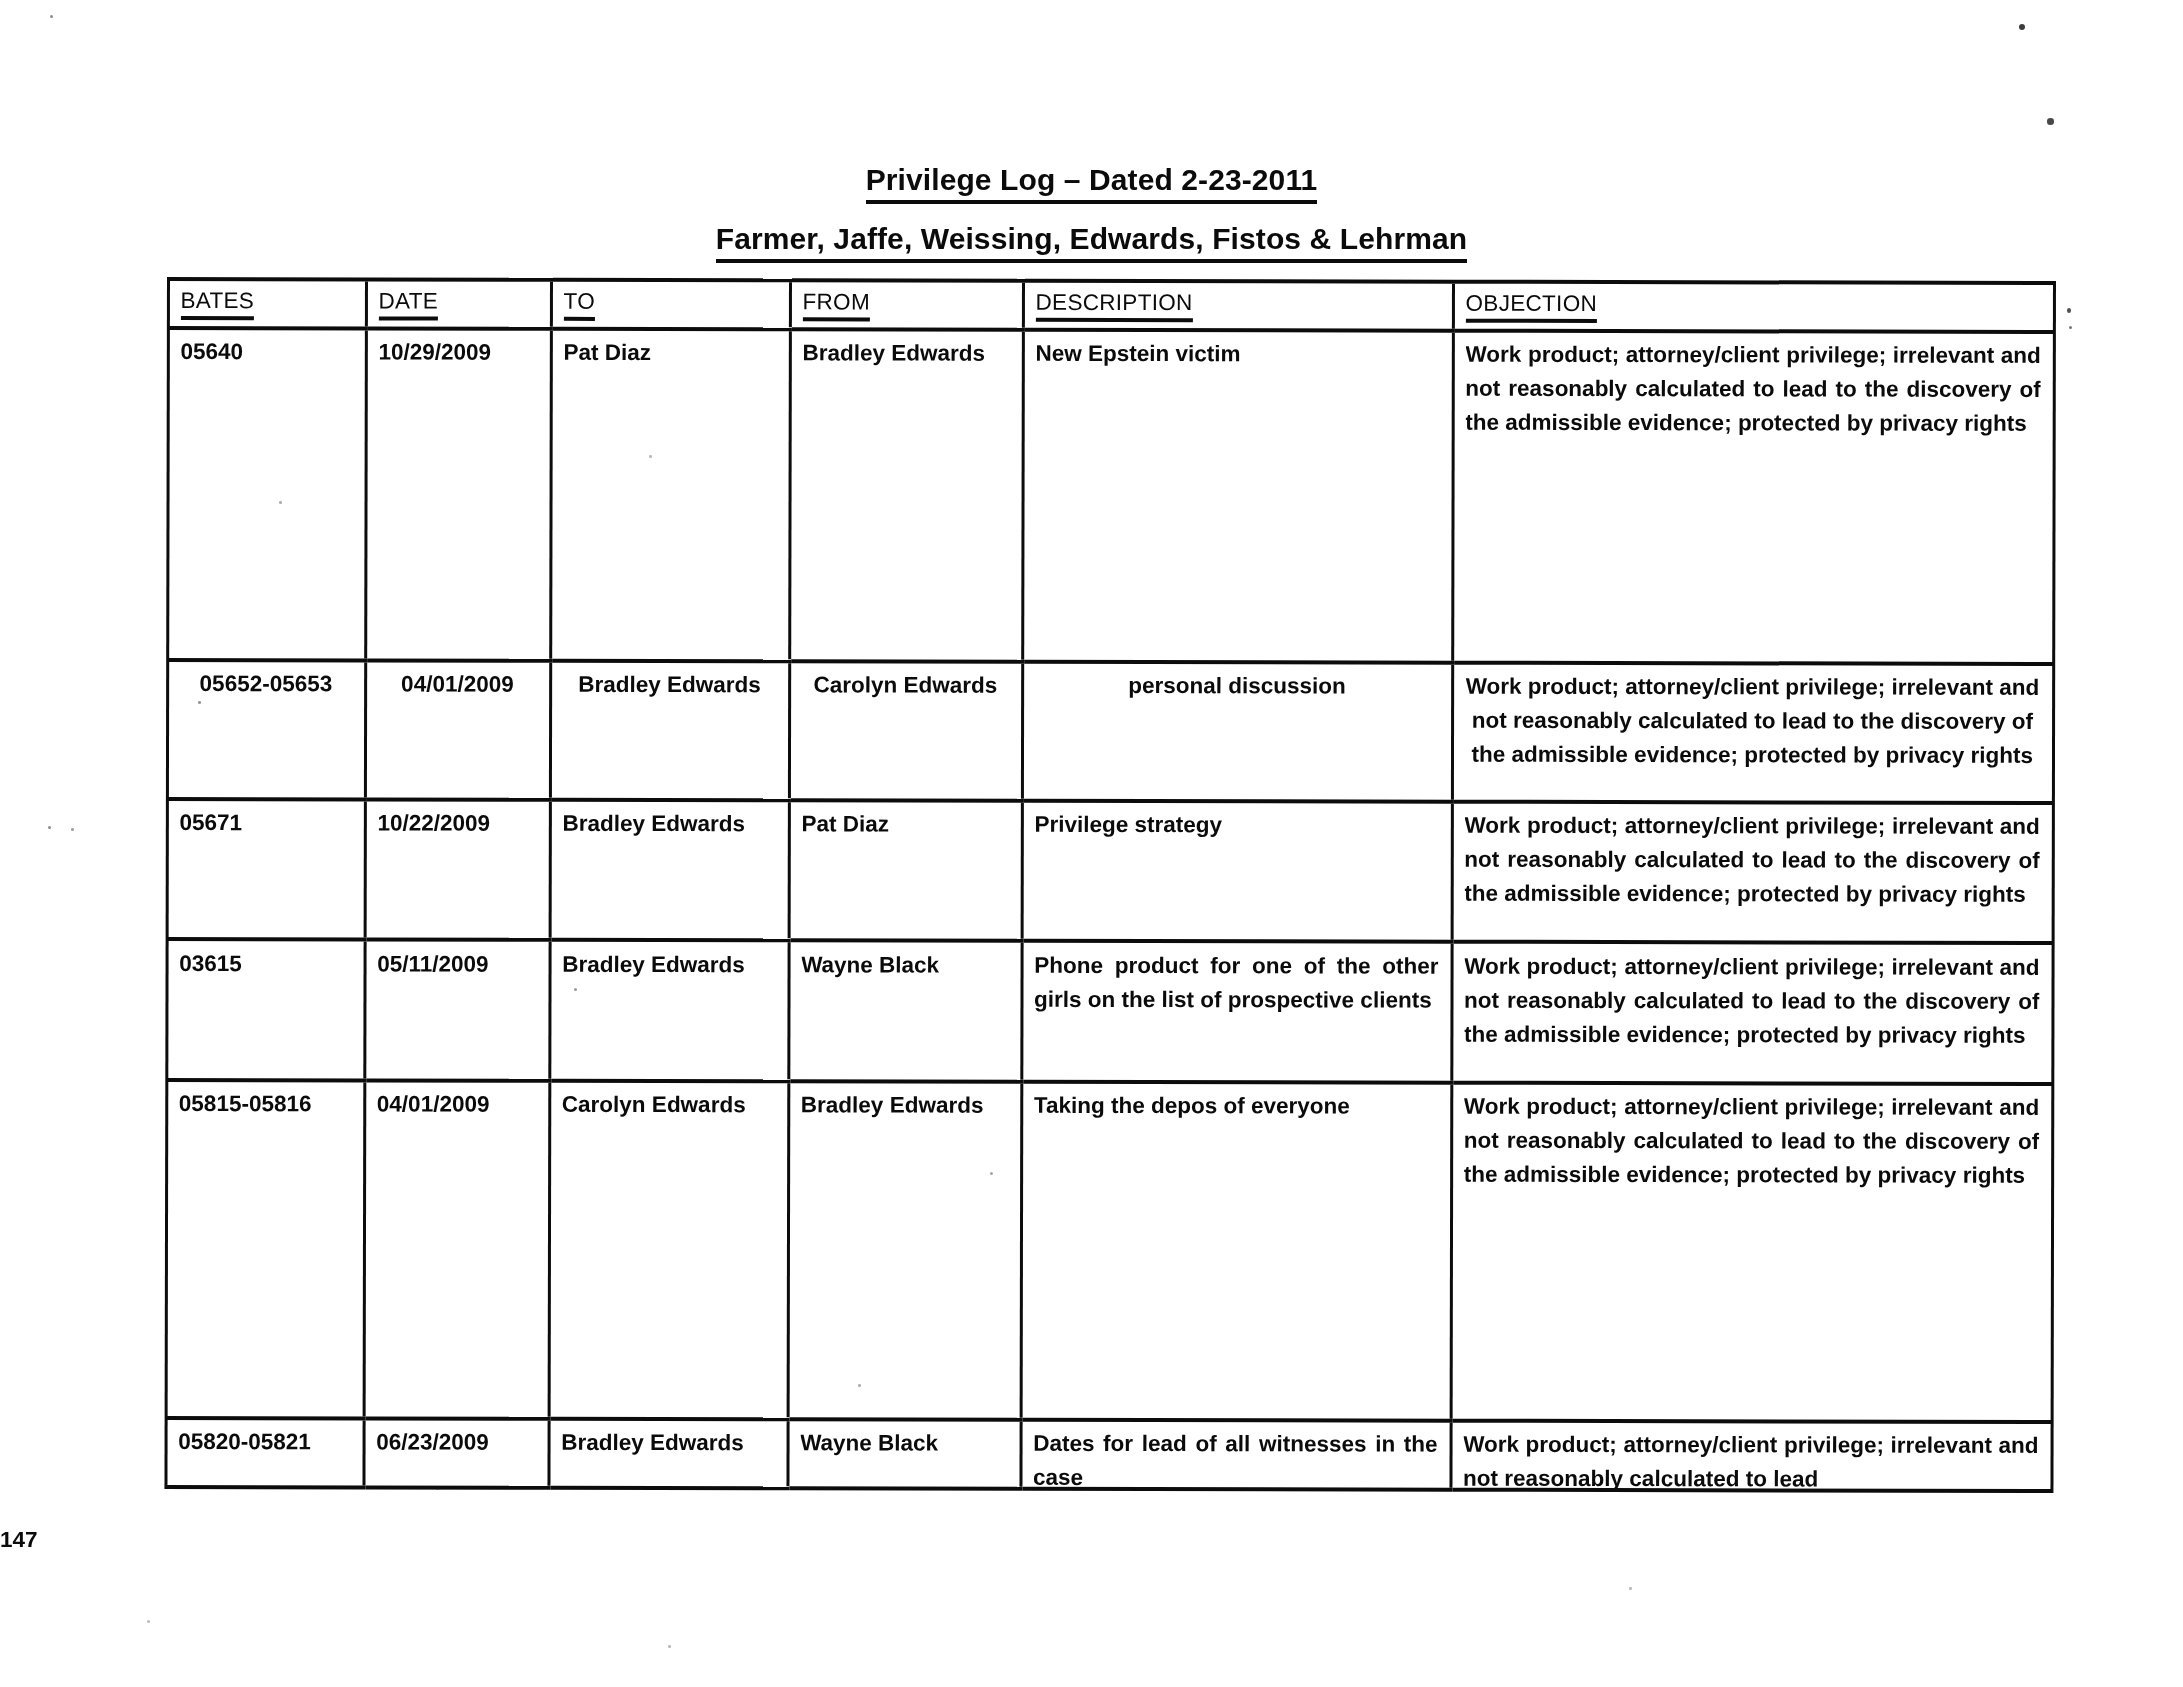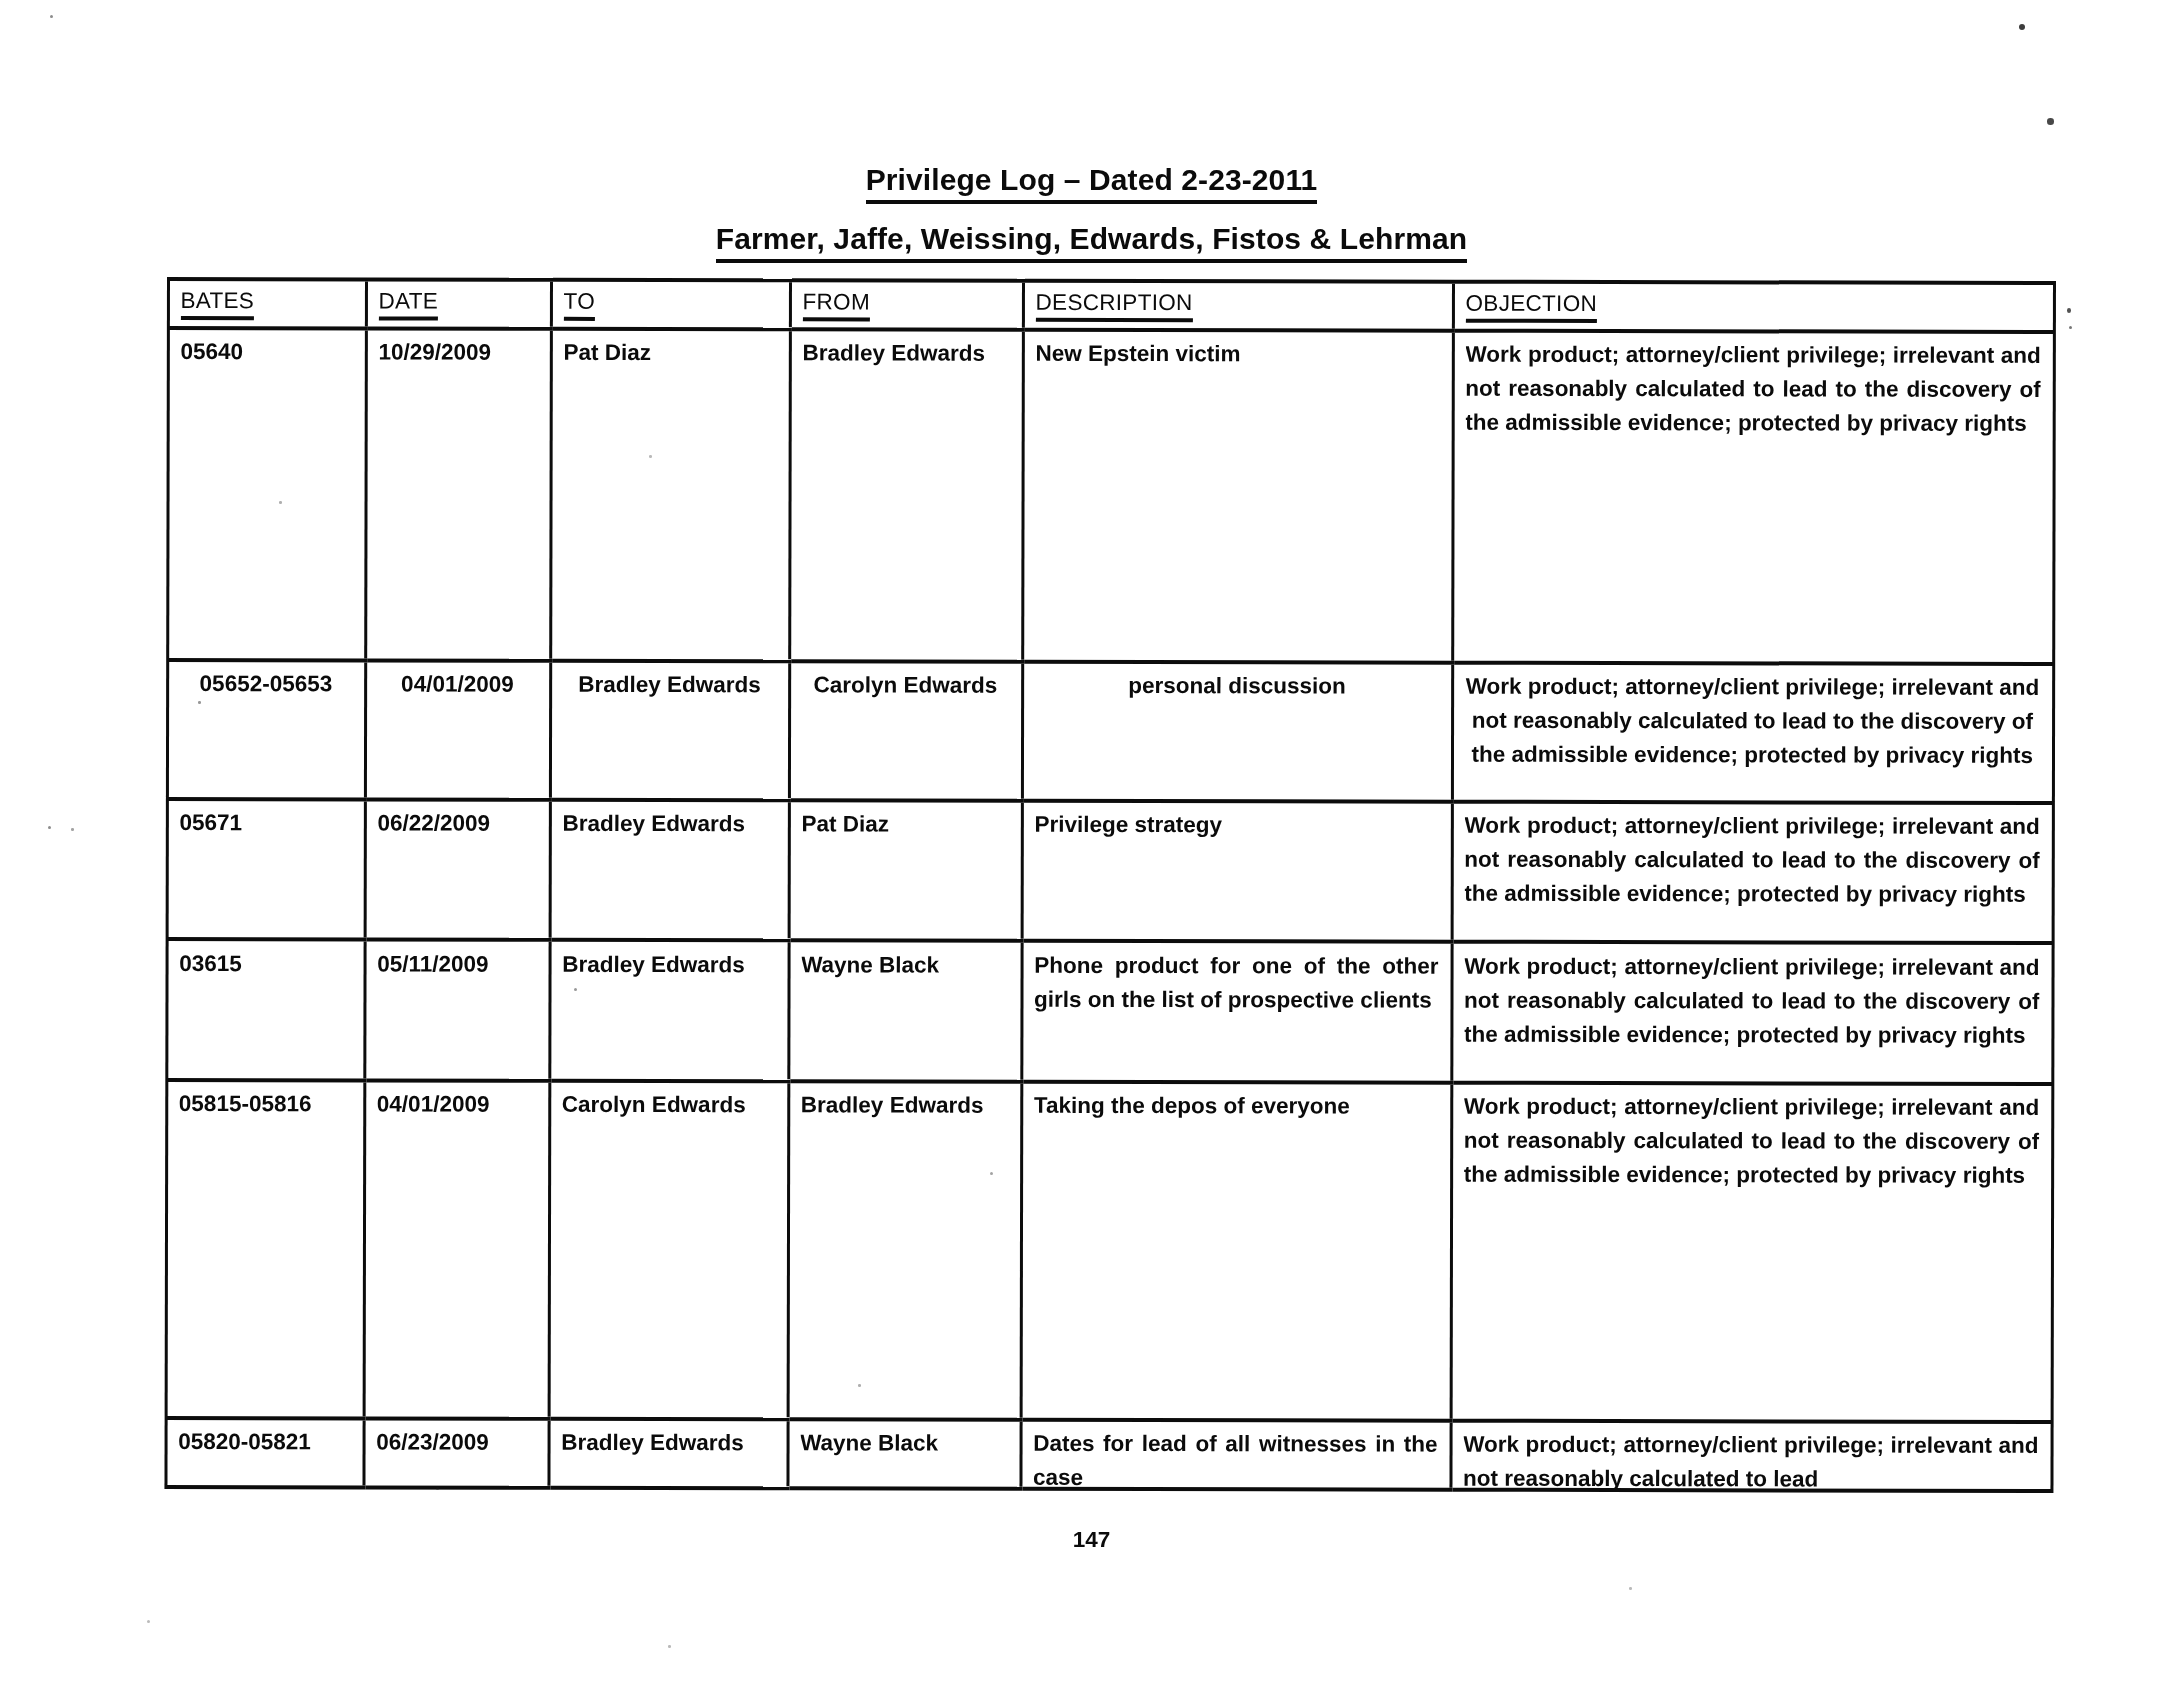--- a/index.html
+++ b/index.html
@@ -66,21 +66,21 @@
   .r2 .cb { height: 130px; text-align: center; }
   .r3 .cb { height: 131px; }
   .r4 .cb { height: 131px; }
   .r5 .cb { height: 329px; }
   .r6 td  { line-height: 31px; }
   .r6 .cb { height: 60px; }
   td.desc-cell, td.obj-cell { text-align: justify; }
   
   .page-number {
     position: absolute; left: 0; top: 1527px; width: 100%;
-    text-align: center;
+    text-align: left;
     font-size: 22.5px; font-weight: bold;
   }
   
   .sp {
     position: absolute;
     background: #1a1a1a;
     border-radius: 50%;
   }
 </style>
 </head>
@@ -151,21 +151,21 @@
         </td>
       <td class="obj-cell">
           <div class="cb">Work product; attorney/client privilege; irrelevant and not reasonably calculated to lead to the discovery of the admissible evidence; protected by privacy rights</div>
         </td>
     </tr>
     <tr class="r3">
       <td class="bates-cell">
           <div class="cb">05671</div>
         </td>
       <td class="date-cell">
-          <div class="cb">06/22/2009</div>
+          <div class="cb">10/22/2009</div>
         </td>
       <td class="to-cell">
           <div class="cb">Bradley Edwards</div>
         </td>
       <td class="from-cell">
           <div class="cb">Pat Diaz</div>
         </td>
       <td class="desc-cell">
           <div class="cb">Privilege strategy</div>
         </td>

